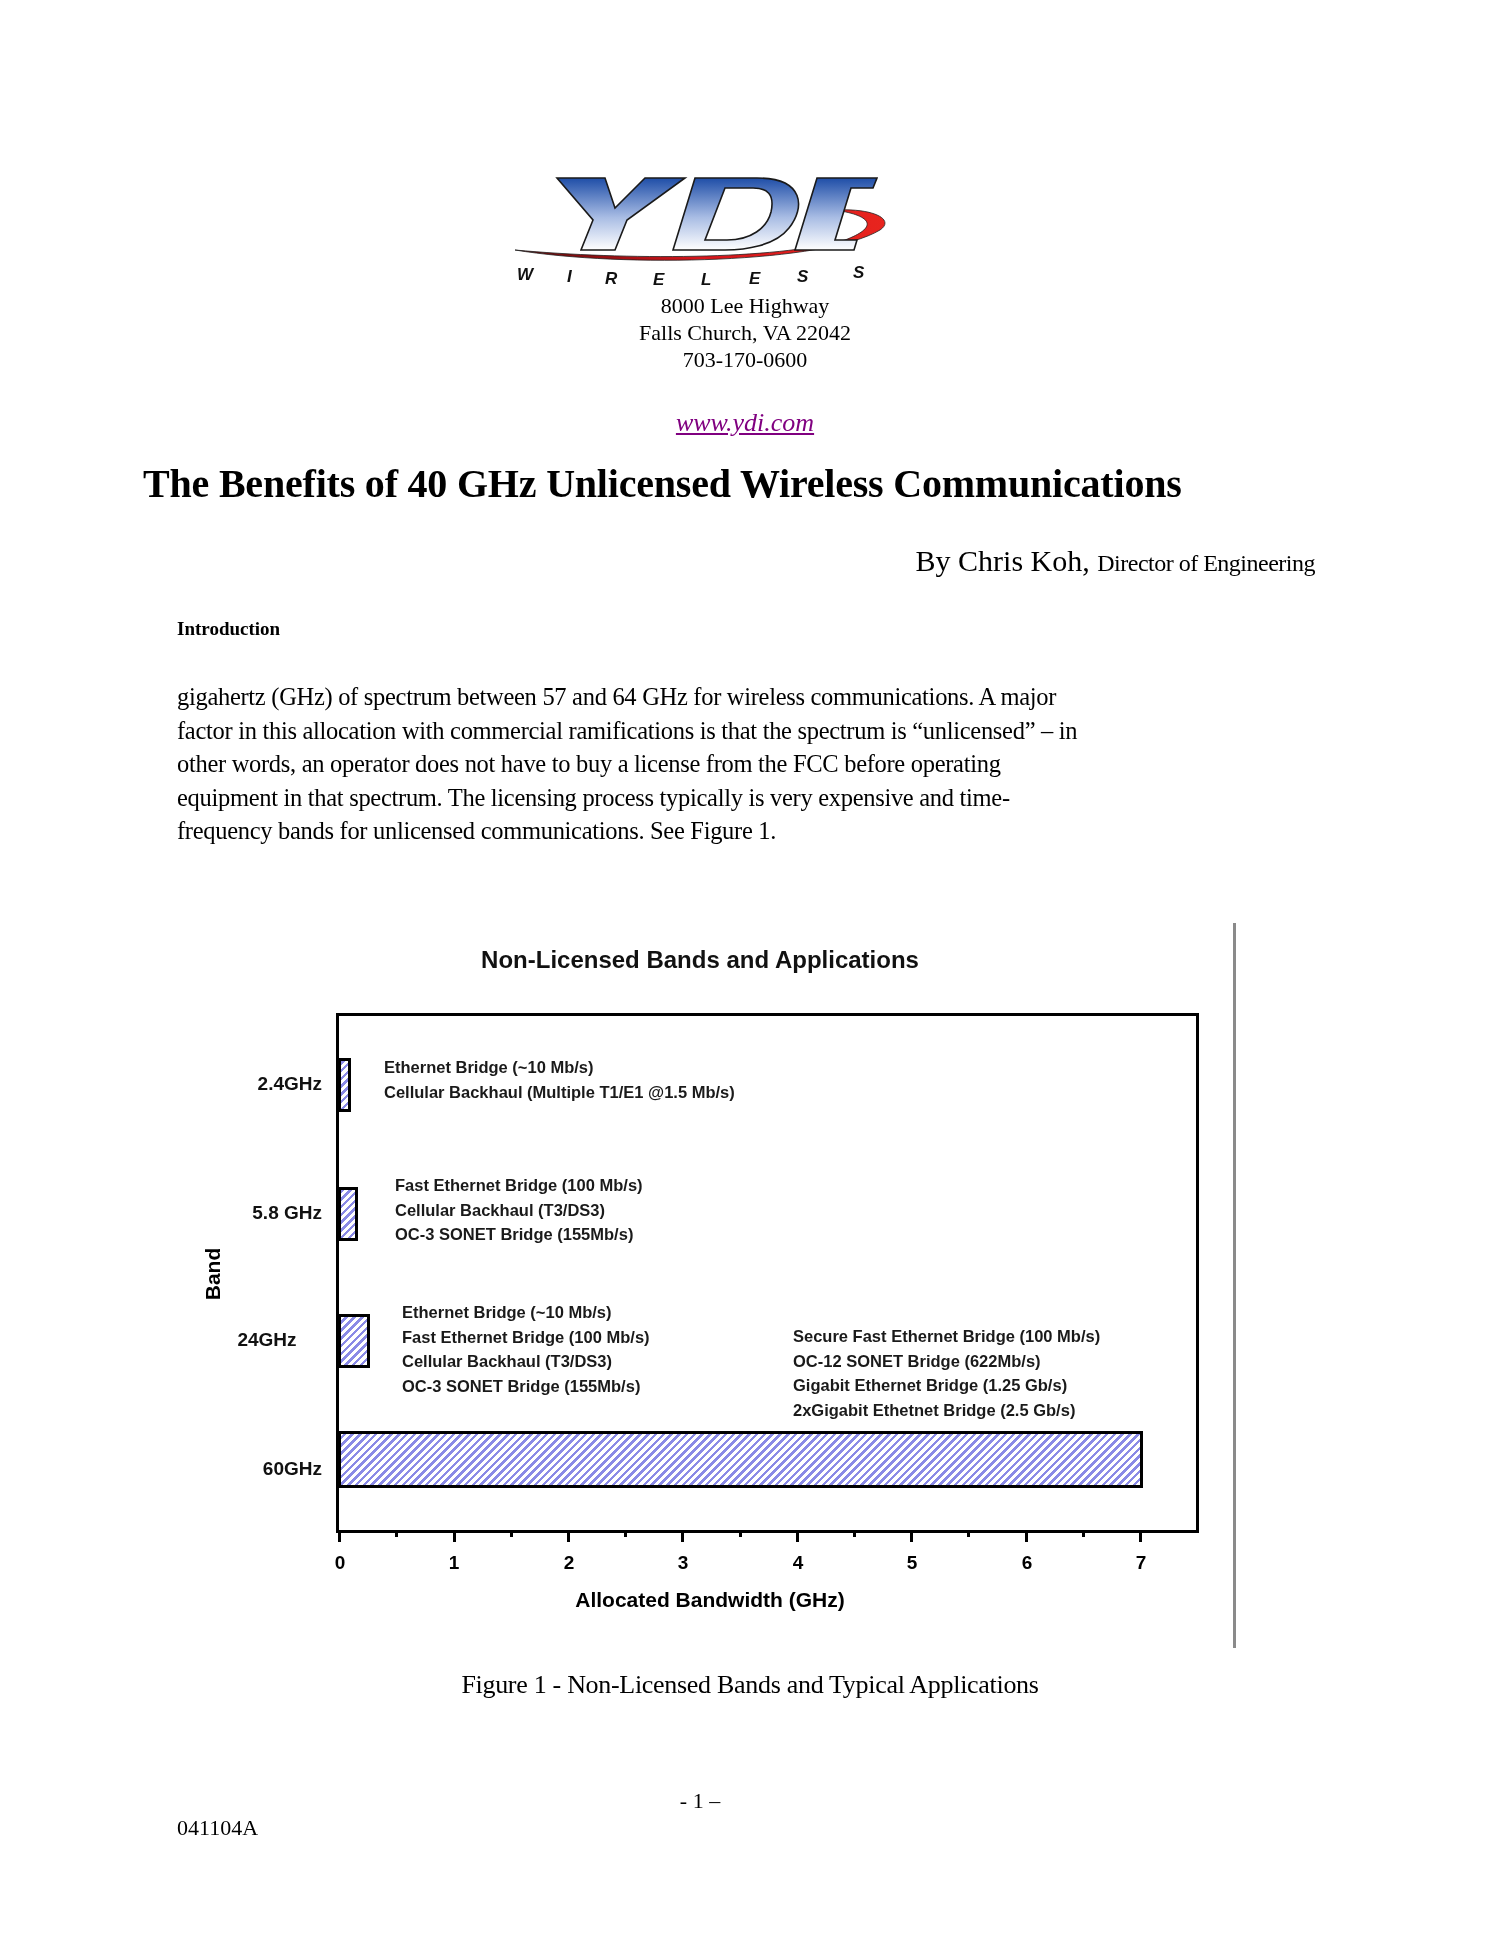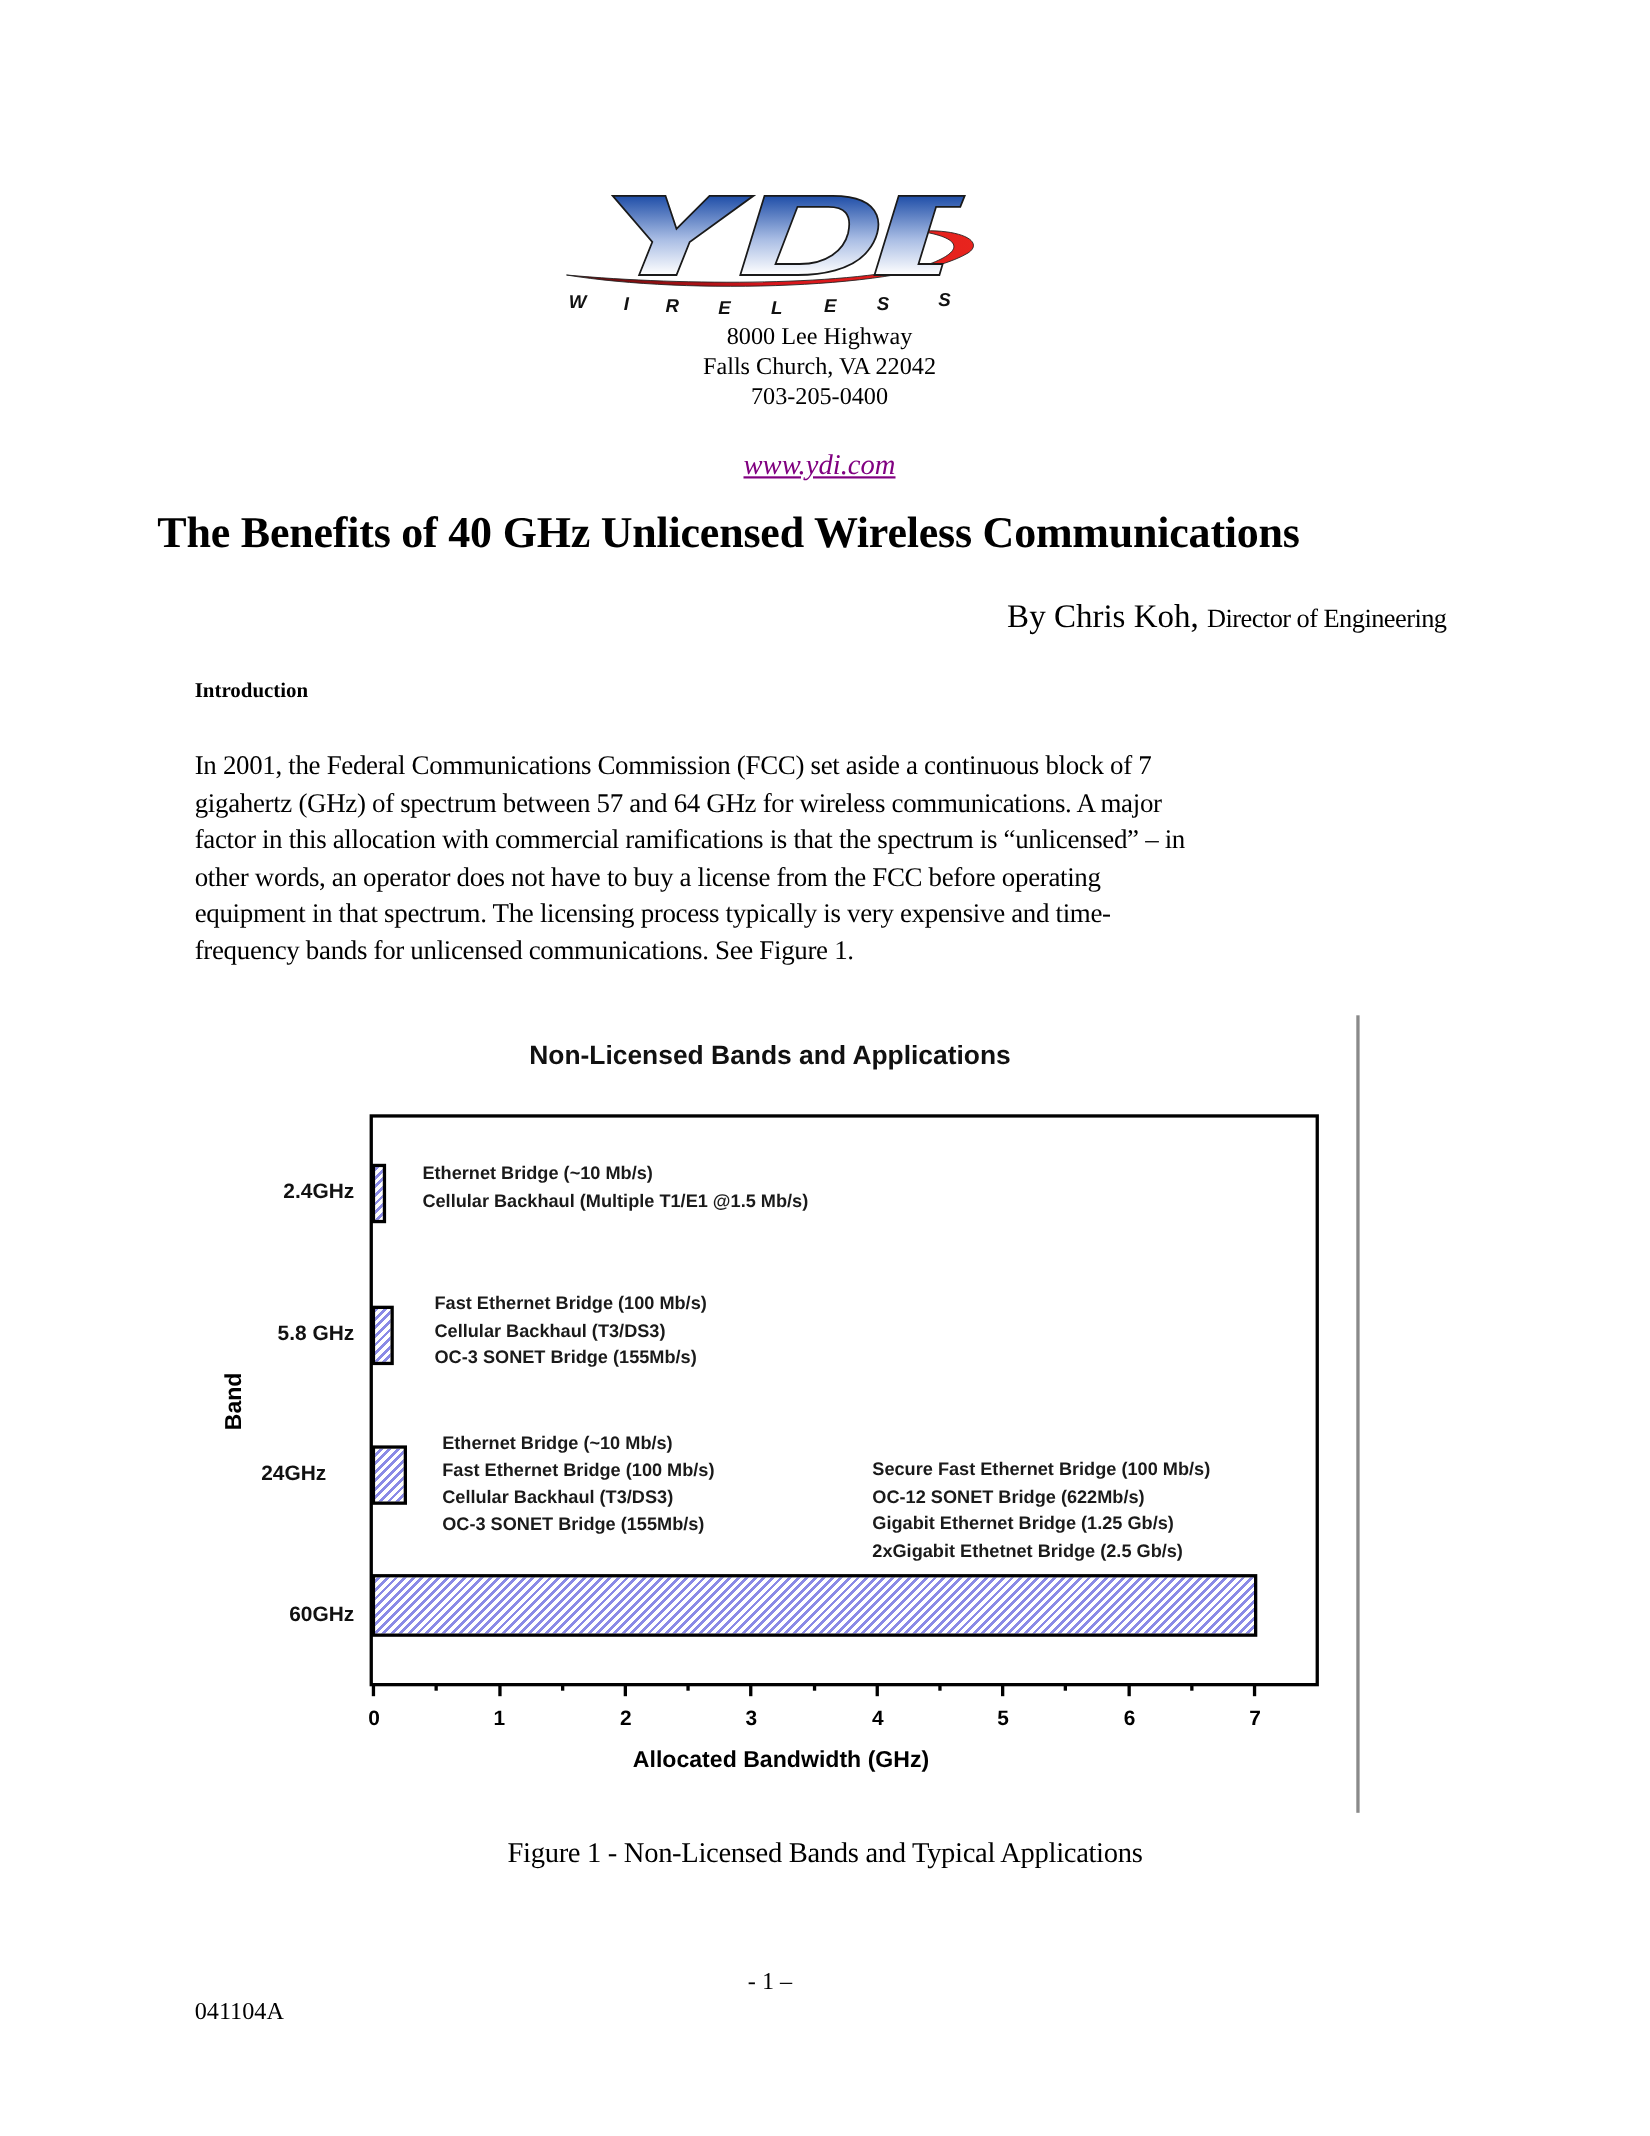--- a/index.html
+++ b/index.html
@@ -74,34 +74,33 @@
         <text x="196" y="117">L</text>
         <text x="244" y="116">E</text>
       <text x="292" y="114">S</text>
         <text x="348" y="110">S</text>
     </g>
   </svg>
 </div>
 
 <div class="abs addr" style="top:292px;">8000 Lee Highway</div>
 <div class="abs addr" style="top:319px;">Falls Church, VA  22042</div>
-<div class="abs addr" style="top:346px;">703-205-0400</div>
+<div class="abs addr" style="top:346px;">703-170-0600</div>
 <div class="abs addr" style="top:377px;margin-top:32px;">
   <a id="url">www.ydi.com</a>
 </div>
 
 <div class="abs" id="title">The Benefits of 40 GHz Unlicensed Wireless Communications</div>
 <div class="abs" id="byline">
   <span>By Chris Koh,</span>
   <span class="role">Director of Engineering</span>
 </div>
 
 <div class="abs" id="intro-heading">Introduction</div>
 <div class="abs" id="intro-para">
-  <span class="ln">In 2001, the Federal Communications Commission (FCC) set aside a continuous block of 7</span>
   <span class="ln">gigahertz (GHz) of spectrum between 57 and 64 GHz for wireless communications.  A major</span>
   <span class="ln">factor in this allocation with commercial ramifications is that the spectrum is “unlicensed” – in</span>
   <span class="ln">other words, an operator does not have to buy a license from the FCC before operating</span>
   <span class="ln">equipment in that spectrum.  The licensing process typically is very expensive and time-</span>
   <span class="ln">frequency bands for unlicensed communications.  See Figure 1.</span>
 </div>
 
 <div class="abs" id="side-rule"></div>
 <div class="abs sans" id="chart">
   <div class="abs" id="chart-title">Non-Licensed Bands and Applications</div>

